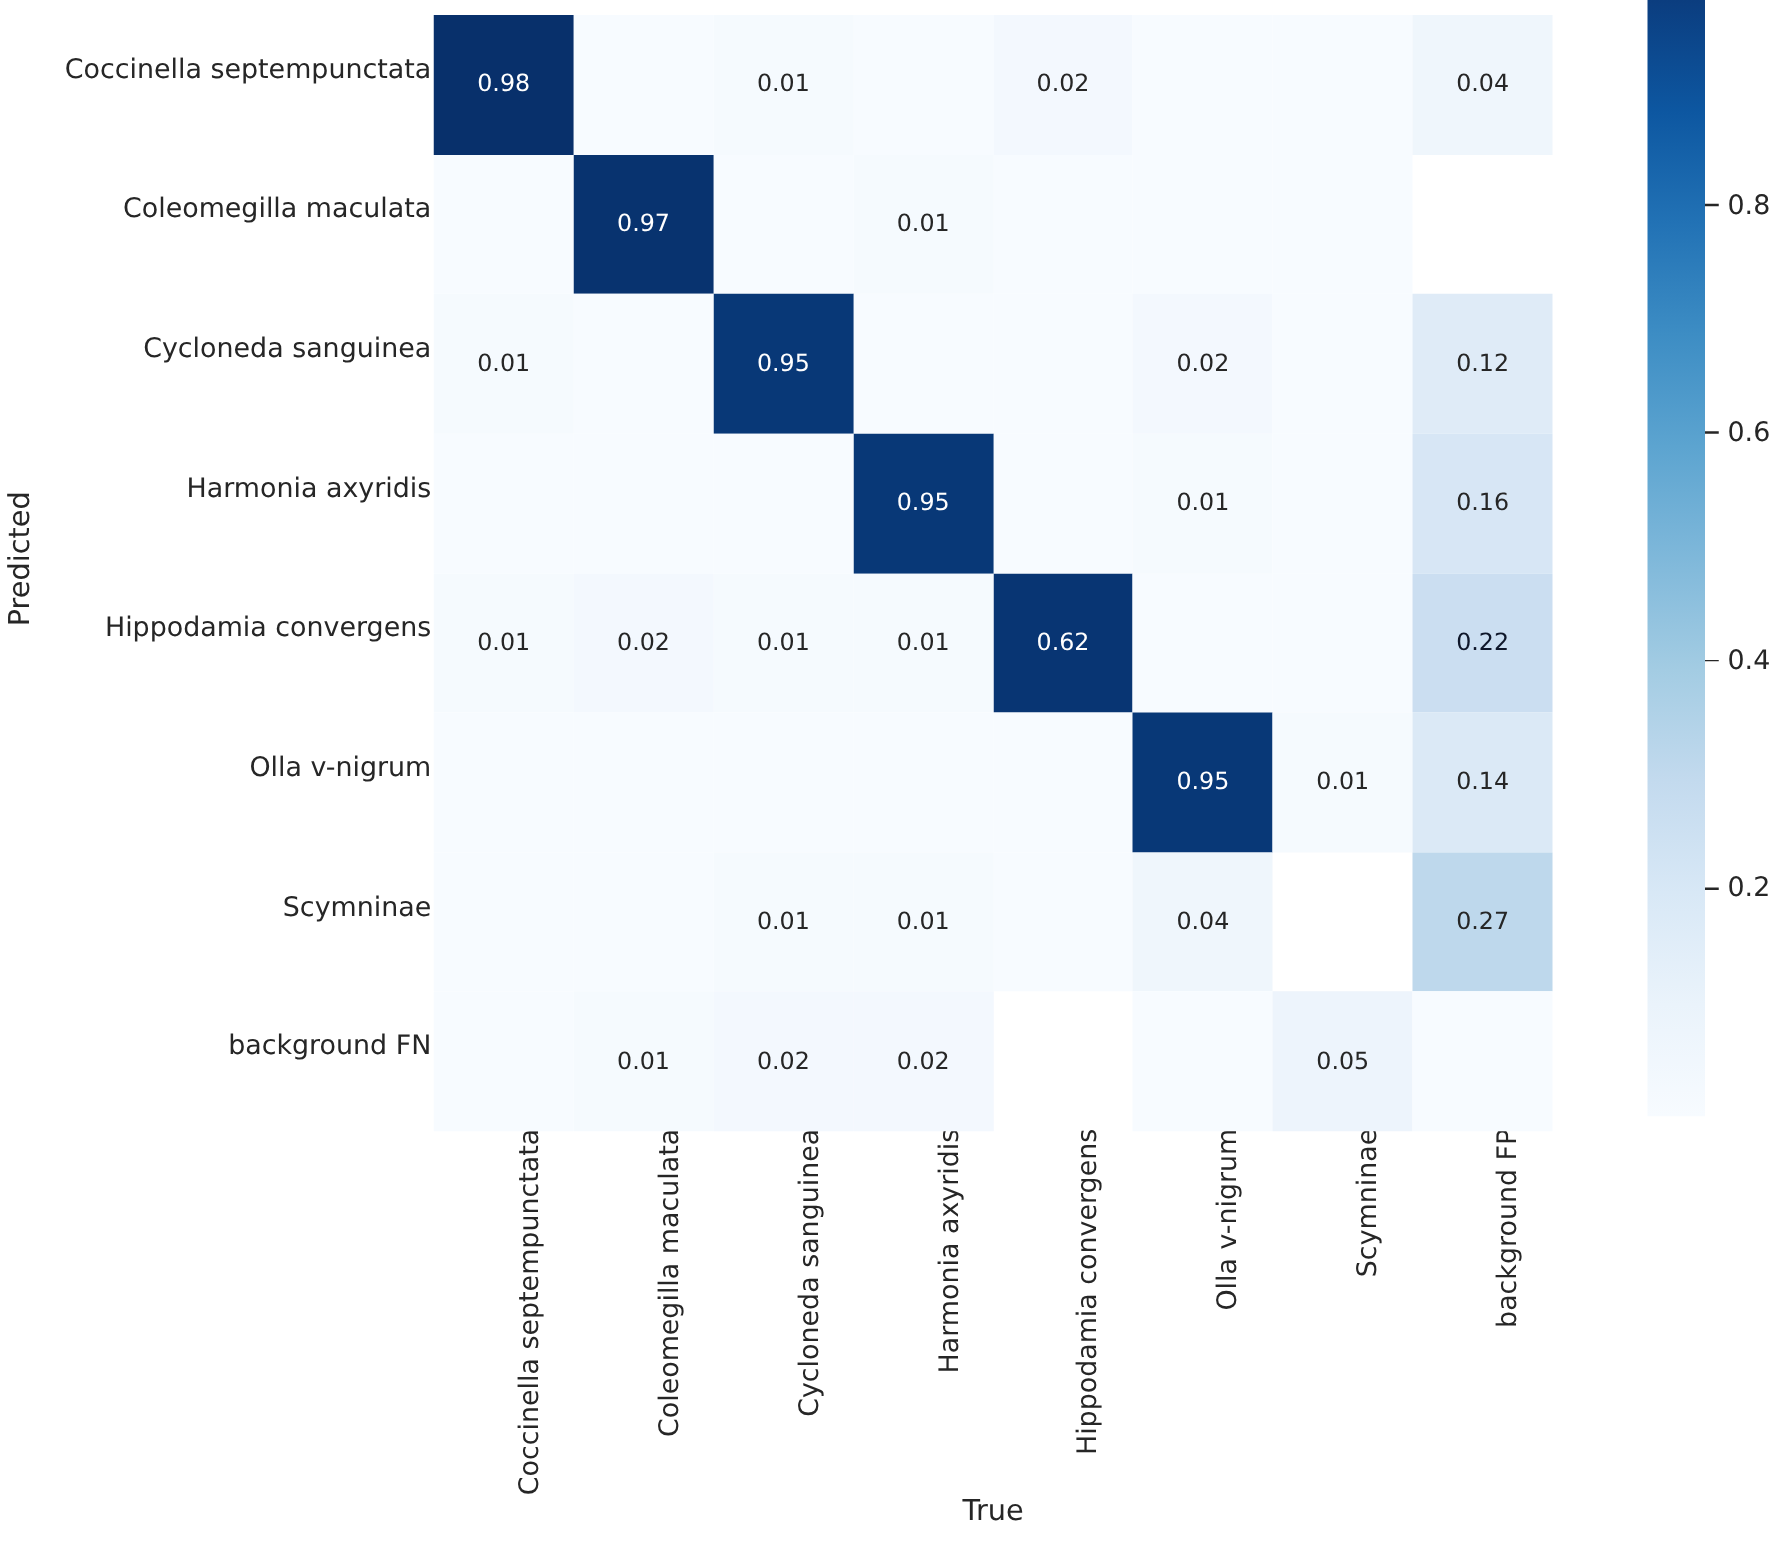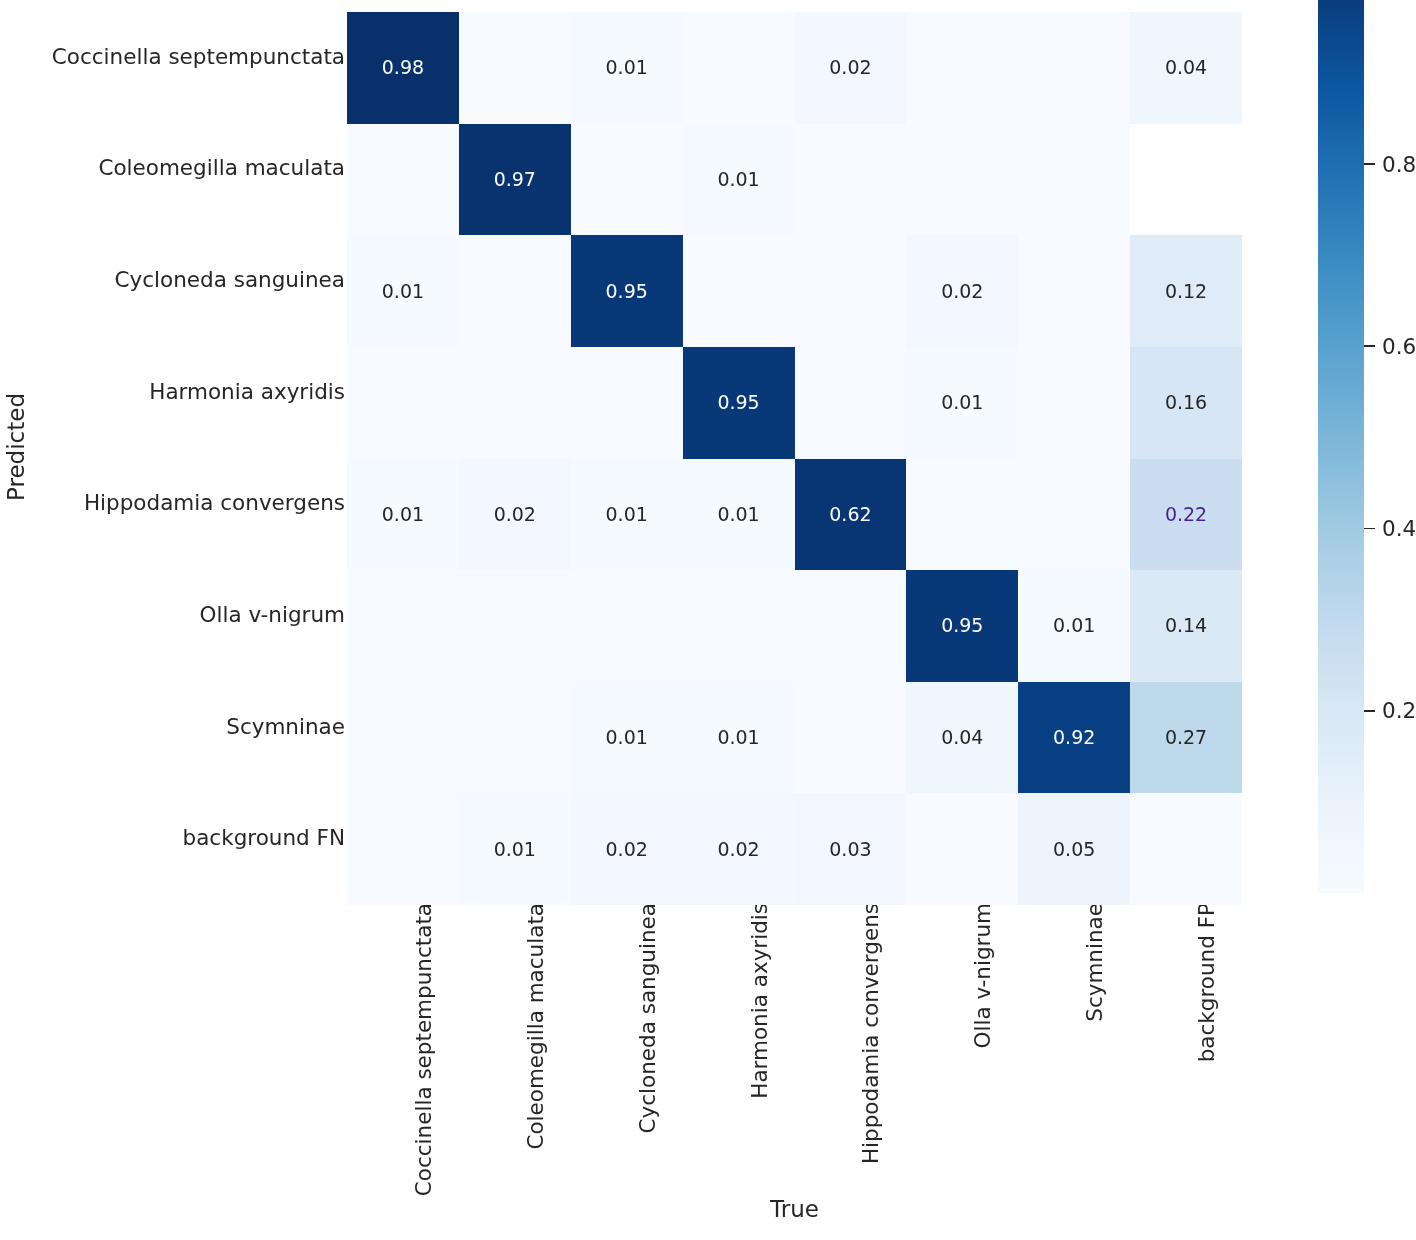--- a/index.html
+++ b/index.html
@@ -264,21 +264,21 @@
       </div>
       <div class="cell" style="left: 335.625px; top: 446.5px; width: 111.875px; height: 111.625px; background: rgb(245, 250, 254);">
         <span class="val" style="color: rgb(38, 38, 38);">0.01</span>
       </div>
       <div class="cell" style="left: 447.5px; top: 446.5px; width: 111.875px; height: 111.625px; background: rgb(8, 53, 115);">
         <span class="val" style="color: rgb(255, 255, 255);">0.62</span>
       </div>
       <div class="cell" style="left: 559.375px; top: 446.5px; width: 111.875px; height: 111.625px; background: rgb(247, 251, 255);"></div>
       <div class="cell" style="left: 671.25px; top: 446.5px; width: 111.875px; height: 111.625px; background: rgb(247, 251, 255);"></div>
       <div class="cell" style="left: 783.125px; top: 446.5px; width: 111.875px; height: 111.625px; background: rgb(203, 222, 241);">
-        <span class="val" style="color: #4c1d95;">0.22</span>
+        <span class="val" style="color: #0f172a;">0.22</span>
       </div>
       <div class="cell" style="left: 0px; top: 558.125px; width: 111.875px; height: 111.625px; background: rgb(247, 251, 255);"></div>
       <div class="cell" style="left: 111.875px; top: 558.125px; width: 111.875px; height: 111.625px; background: rgb(247, 251, 255);"></div>
       <div class="cell" style="left: 223.75px; top: 558.125px; width: 111.875px; height: 111.625px; background: rgb(247, 251, 255);"></div>
       <div class="cell" style="left: 335.625px; top: 558.125px; width: 111.875px; height: 111.625px; background: rgb(247, 251, 255);"></div>
       <div class="cell" style="left: 447.5px; top: 558.125px; width: 111.875px; height: 111.625px; background: rgb(247, 251, 255);"></div>
       <div class="cell" style="left: 559.375px; top: 558.125px; width: 111.875px; height: 111.625px; background: rgb(8, 56, 119);">
         <span class="val" style="color: rgb(255, 255, 255);">0.95</span>
       </div>
       <div class="cell" style="left: 671.25px; top: 558.125px; width: 111.875px; height: 111.625px; background: rgb(245, 250, 254);">
@@ -292,38 +292,32 @@
       <div class="cell" style="left: 223.75px; top: 669.75px; width: 111.875px; height: 111.625px; background: rgb(245, 250, 254);">
         <span class="val" style="color: rgb(38, 38, 38);">0.01</span>
       </div>
       <div class="cell" style="left: 335.625px; top: 669.75px; width: 111.875px; height: 111.625px; background: rgb(245, 250, 254);">
         <span class="val" style="color: rgb(38, 38, 38);">0.01</span>
       </div>
       <div class="cell" style="left: 447.5px; top: 669.75px; width: 111.875px; height: 111.625px; background: rgb(247, 251, 255);"></div>
       <div class="cell" style="left: 559.375px; top: 669.75px; width: 111.875px; height: 111.625px; background: rgb(239, 246, 252);">
         <span class="val" style="color: rgb(38, 38, 38);">0.04</span>
       </div>
-      <div class="cell" style="left: 671.25px; top: 669.75px; width: 111.875px; height: 111.625px; background: rgb(8, 64, 131);">
-        <span class="val" style="color: rgb(255, 255, 255);">0.92</span>
-      </div>
       <div class="cell" style="left: 783.125px; top: 669.75px; width: 111.875px; height: 111.625px; background: rgb(190, 216, 236);">
         <span class="val" style="color: rgb(38, 38, 38);">0.27</span>
       </div>
       <div class="cell" style="left: 0px; top: 781.375px; width: 111.875px; height: 111.625px; background: rgb(247, 251, 255);"></div>
       <div class="cell" style="left: 111.875px; top: 781.375px; width: 111.875px; height: 111.625px; background: rgb(245, 250, 254);">
         <span class="val" style="color: rgb(38, 38, 38);">0.01</span>
       </div>
       <div class="cell" style="left: 223.75px; top: 781.375px; width: 111.875px; height: 111.625px; background: rgb(243, 248, 254);">
         <span class="val" style="color: rgb(38, 38, 38);">0.02</span>
       </div>
       <div class="cell" style="left: 335.625px; top: 781.375px; width: 111.875px; height: 111.625px; background: rgb(243, 248, 254);">
         <span class="val" style="color: rgb(38, 38, 38);">0.02</span>
-      </div>
-      <div class="cell" style="left: 447.5px; top: 781.375px; width: 111.875px; height: 111.625px; background: rgb(241, 247, 253);">
-        <span class="val" style="color: rgb(38, 38, 38);">0.03</span>
       </div>
       <div class="cell" style="left: 559.375px; top: 781.375px; width: 111.875px; height: 111.625px; background: rgb(247, 251, 255);"></div>
       <div class="cell" style="left: 671.25px; top: 781.375px; width: 111.875px; height: 111.625px; background: rgb(237, 244, 252);">
         <span class="val" style="color: rgb(38, 38, 38);">0.05</span>
       </div>
       <div class="cell" style="left: 783.125px; top: 781.375px; width: 111.875px; height: 111.625px; background: rgb(247, 251, 255);"></div>
     </div>
 
   <div id="colorbar"></div>
   <div id="cbticks">

